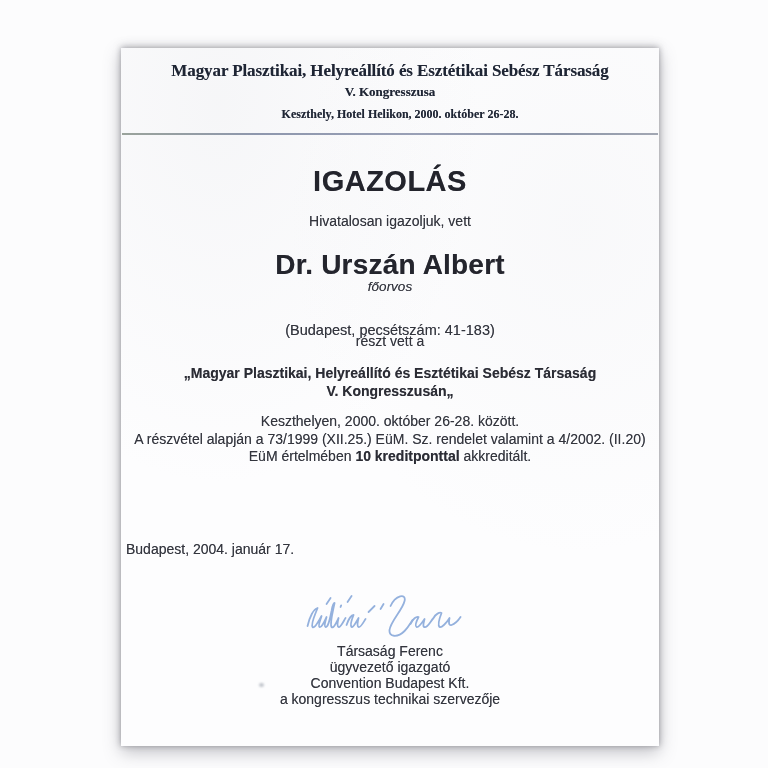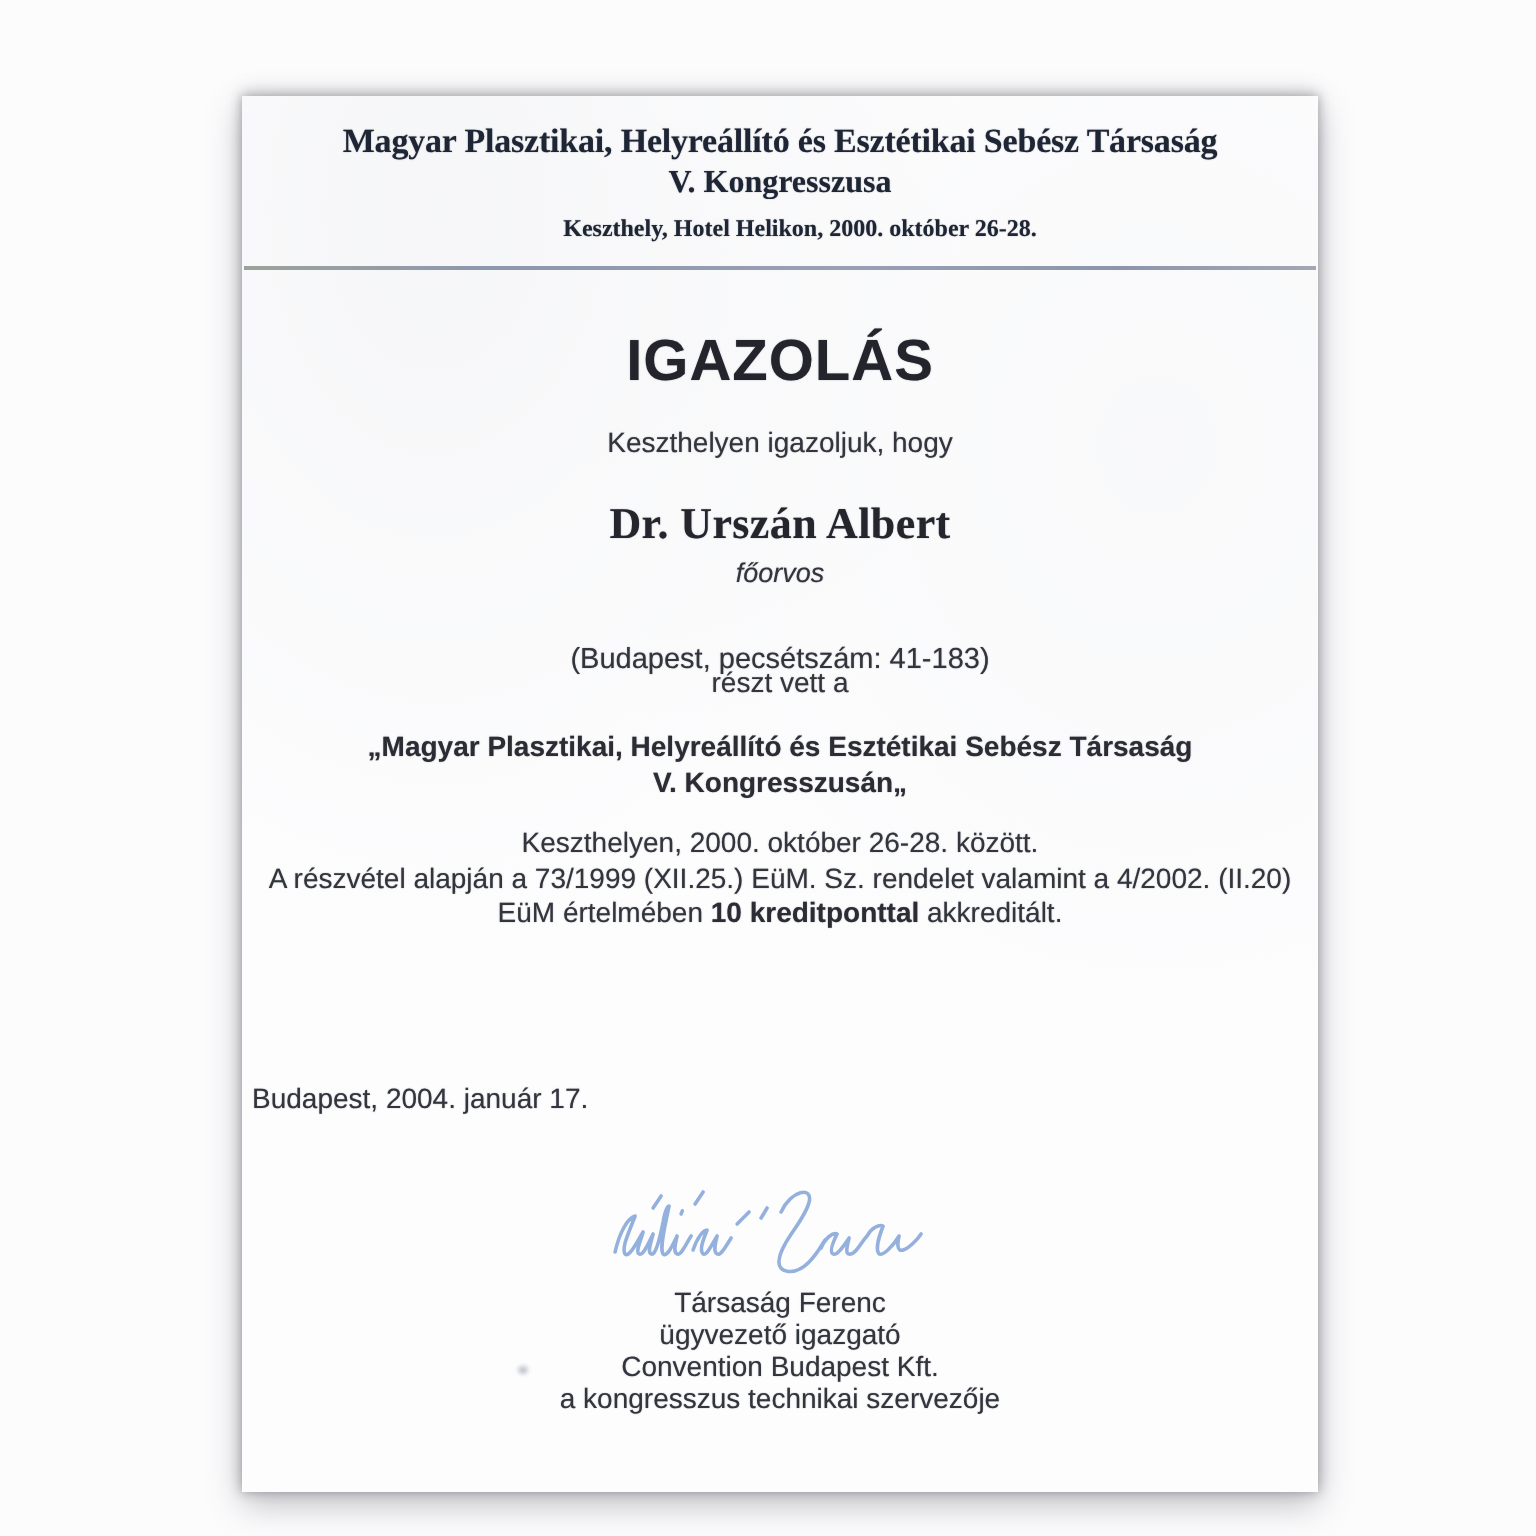--- a/index.html
+++ b/index.html
@@ -16,30 +16,30 @@
       radial-gradient(ellipse at 18% 8%, rgba(208,210,216,.16), transparent 42%),
       radial-gradient(ellipse at 85% 25%, rgba(208,210,216,.10), transparent 45%),
       #fdfdfe;
     box-shadow:0 0 5px rgba(95,95,102,.45), 0 6px 16px rgba(92,92,104,.38), 0 -3px 8px rgba(120,120,128,.22);
   }
   .soft{text-shadow:0 0 .6px rgba(46,50,66,.55);text-align:center;}
   .center{position:absolute;left:0;right:0;text-align:center;}
   
   .letterhead{top:12px;color:#1e2534;font-family:"Liberation Serif",serif;font-weight:bold;}
   .society{font-size:17px;line-height:21px;letter-spacing:-0.1px;}
-  .congress{font-size:16px;line-height:20px;margin-top:1px;}
+  .congress{font-size:13px;line-height:20px;margin-top:1px;}
   .venue{font-size:12px;line-height:16px;margin-top:4px;padding-left:20px;}
   .divider{
     position:absolute;top:85px;left:1px;right:1px;height:2px;
     background:linear-gradient(90deg,#9aa39b,#8e97ad 25%,#99a0b6 55%,#8d96a9 82%,#a2a7b3);
   }
   
   .cert-title{top:117px;font-size:29px;font-weight:bold;color:#23242c;letter-spacing:.5px;margin:0;}
   .intro{top:165px;font-size:14px;color:#33353d;}
-  .name{top:201px;font-size:22px;font-weight:bold;color:#24252d;letter-spacing:.2px;font-family:Liberation Serif, serif;}
+  .name{top:201px;font-size:28px;font-weight:bold;color:#24252d;letter-spacing:.2px;}
   .position{top:231px;font-size:13.5px;font-style:italic;color:#33353d;}
   .registration{top:246px;font-size:14.5px;color:#33353d;margin-top:28px;}
   .lead{top:285px;font-size:14px;color:#33353d;}
   .event{top:316px;font-size:14px;font-weight:bold;line-height:18px;color:#2b2c34;}
   .details{top:365px;font-size:14px;line-height:17.5px;color:#33353d;}
   .details b{color:#2b2c34;}
   .dateline{position:absolute;left:5px;top:493px;font-size:14px;color:#33353d;}
   
   .sig-svg{position:absolute;top:543px;left:50%;transform:translateX(-53%);}
   .sig-block{top:595px;font-size:14px;line-height:16px;color:#33353d;}
@@ -57,21 +57,21 @@
     <div class="center letterhead soft">
       <div class="society">Magyar Plasztikai, Helyreállító és Esztétikai Sebész Társaság</div>
       <div class="congress">V. Kongresszusa</div>
       <div class="venue">Keszthely, Hotel Helikon, 2000. október 26-28.</div>
     </div>
 
     <div class="divider"></div>
 
     <h1 class="center cert-title soft">IGAZOLÁS</h1>
 
-    <div class="center intro soft">Keszthelyen igazoljuk, hogy</div>
+    <div class="center intro soft">Hivatalosan igazoljuk, vett</div>
 
     <div class="center name soft">Dr. Urszán Albert</div>
     <div class="center position soft">főorvos</div>
     <div class="center registration soft">(Budapest, pecsétszám: 41-183)</div>
 
     <div class="center lead soft">részt vett a</div>
 
     <div class="center event soft">
       <div>„Magyar Plasztikai, Helyreállító és Esztétikai Sebész Társaság</div>
       <div>V. Kongresszusán„</div>

